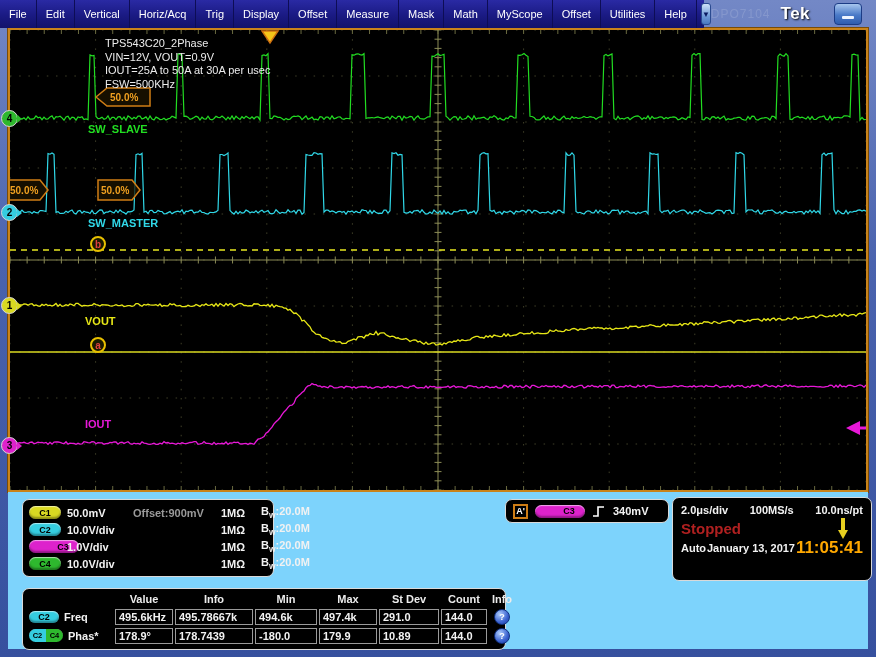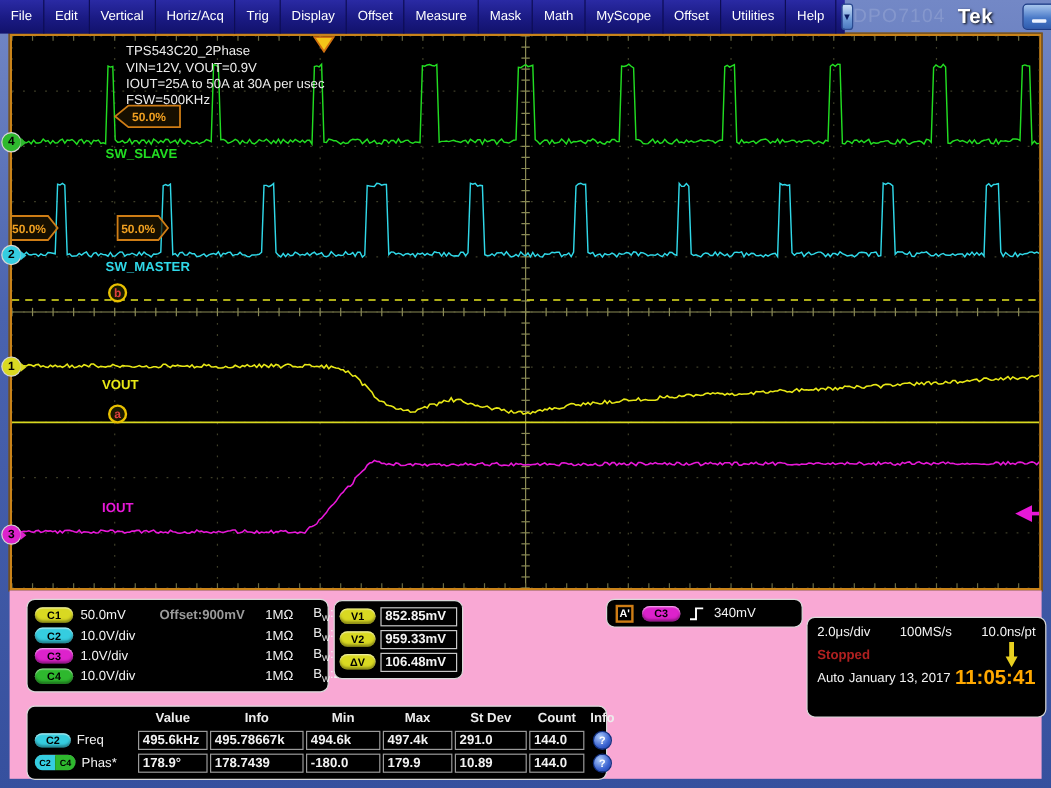--- a/index.html
+++ b/index.html
@@ -20,21 +20,21 @@
     padding:0 9px;height:100%;display:flex;align-items:center;
     border-right:1px solid #0d0d55;white-space:nowrap;cursor:default;
   }
   .dd-btn{
     width:24px;height:20px;margin-left:4px;border-radius:3px;
     background:linear-gradient(180deg,#cfe2f8,#6f9bd8 60%,#4a78c0);
     border:1px solid #2a4a90;display:flex;align-items:center;justify-content:center;
     color:#0a1a60;font-size:8px;
   }
   .title-right{margin-left:auto;display:flex;align-items:center;gap:10px;padding-right:6px;}
-  .model{color:rgba(255,255,255,0.14);font-weight:normal;font-size:16px;letter-spacing:1px;}
+  .model{color:rgba(255,255,255,0.14);font-weight:normal;font-size:12px;letter-spacing:1px;}
   .tek{font-weight:bold;font-size:17px;letter-spacing:0.5px;color:#fff;text-shadow:1px 1px 2px #000;}
   .winbtns{display:flex;gap:6px;margin-left:14px;}
   .wbtn{width:26px;height:20px;border-radius:4px;display:flex;align-items:center;justify-content:center;}
   .btn-min{background:linear-gradient(180deg,#a8c6ee,#4a7ac8 55%,#2f5cae);border:1px solid #1c3c86;}
   .btn-min span{display:block;width:12px;height:3px;background:#eef4ff;border-radius:1px;margin-top:6px;}
   
   .display-area{
     position:absolute;left:8px;top:28px;width:860px;height:464px;
     background:#000;border:2px solid #c9831a;outline:1px solid #7a4c08;
     box-sizing:border-box;
@@ -42,33 +42,33 @@
   .ov{position:absolute;white-space:nowrap;}
   .annot{left:95px;top:7px;color:#ececec;font-size:11px;line-height:13.5px;}
   .chlabel{font-weight:bold;font-size:11px;}
   .marker{
     position:absolute;width:15px;height:15px;border-radius:50%;
     border:1px solid #d6d6d6;display:flex;align-items:center;justify-content:center;
     font-size:10px;font-weight:bold;color:#000;z-index:3;
   }
   .marker .arr{position:absolute;left:15px;top:3.5px;width:0;height:0;border-top:4px solid transparent;border-bottom:4px solid transparent;}
   
-  .bottom{position:absolute;left:8px;top:492px;width:860px;height:157px;background:#f9a8d4;}
+  .bottom{position:absolute;left:8px;top:492px;width:860px;height:157px;background:#7dd3fc;}
   .panel{position:absolute;background:#000;border:1px solid #d9d9d9;border-radius:7px;box-sizing:border-box;}
   .badge{
     display:inline-flex;align-items:center;justify-content:center;
     width:32px;height:13px;border-radius:7px;font-size:9px;font-weight:bold;color:#000;
     box-shadow:inset 0 1px 1px rgba(255,255,255,.6), inset 0 -2px 2px rgba(0,0,0,.35);
     flex:none;
   }
-  .bg-c1{background:#d9d922;} .bg-c2{background:#35cde0;} .bg-c3{background:#dd22cc;} .bg-c4{background:#2eb82e;}
+  .bg-c1{background:#d9d922;} .bg-c2{background:#35cde0;} .bg-c3{background:#dd22cc;padding-left:18px;} .bg-c4{background:#2eb82e;}
   .split{display:inline-flex;width:34px;height:13px;border-radius:7px;overflow:hidden;
     box-shadow:inset 0 1px 1px rgba(255,255,255,.6), inset 0 -2px 2px rgba(0,0,0,.35);flex:none;}
   .split span{width:17px;display:flex;align-items:center;justify-content:center;font-size:7.5px;font-weight:bold;color:#000;}
-  .t-white{color:#f2f2f2;font-weight:normal;font-size:11px;}
+  .t-white{color:#f2f2f2;font-weight:bold;font-size:11px;}
   .t-gray{color:#9a9a9a;font-weight:bold;font-size:11px;}
   sub{font-size:7px;}
   .ch-row{display:grid;grid-template-columns:36px 64px 86px 38px 1fr;align-items:center;height:17px;column-gap:2px;}
   .cur-row{display:flex;align-items:center;height:19px;gap:4px;}
   .valbox{border:1px solid #c8c8c8;background:#000;color:#f2f2f2;font-weight:bold;font-size:11px;
     padding:0 3px;height:16px;display:flex;align-items:center;box-sizing:border-box;}
   .trig-a{width:15px;height:15px;border:2px solid #cf7d15;display:flex;align-items:center;justify-content:center;
     color:#fff;font-weight:bold;font-size:9px;box-sizing:border-box;flex:none;}
   .tb-row{display:flex;align-items:center;height:19px;justify-content:space-between;}
   .meas-grid{display:grid;grid-template-columns:84px 58px 78px 62px 58px 60px 46px 26px;column-gap:2px;align-items:center;}
@@ -440,52 +440,38 @@
     </div>
     <div class="ch-row">
       <span class="badge bg-c4">C4</span>
       <span class="t-white">10.0V/div</span>
       <span class="t-gray"></span>
       <span class="t-white">1MΩ</span>
       <span class="t-white"><span>B</span><sub>W</sub><span>:20.0M</span></span>
     </div>
   </div>
 
-  <div class="panel" style="left:270px;top:8px;width:108px;height:66px;padding:3px 4px">
-    <div class="cur-row">
-      <span class="badge bg-c1" style="width:30px">V1</span>
-      <span class="valbox" style="width:64px">852.85mV</span>
-    </div>
-    <div class="cur-row">
-      <span class="badge bg-c1" style="width:30px">V2</span>
-      <span class="valbox" style="width:64px">959.33mV</span>
-    </div>
-    <div class="cur-row">
-      <span class="badge bg-c1" style="width:30px">ΔV</span>
-      <span class="valbox" style="width:64px">106.48mV</span>
-    </div>
-  </div>
 
   <div class="panel" style="left:497px;top:7px;width:164px;height:24px;display:flex;align-items:center;gap:7px;padding:0 7px">
     <span class="trig-a">A'</span>
     <span class="badge bg-c3">C3</span>
     <svg width="14" height="15">
         <polyline points="1,12 6,12 6,3 12,3" fill="none" stroke="#fff" stroke-width="1.6"></polyline>
       </svg>
     <span class="t-white">340mV</span>
   </div>
 
-  <div class="panel" style="left:664px;top:22px;width:200px;height:84px;padding:2px 8px">
+  <div class="panel" style="left:664px;top:5px;width:200px;height:84px;padding:2px 8px">
     <div class="tb-row">
       <span class="t-white">2.0μs/div</span>
       <span class="t-white">100MS/s</span>
       <span class="t-white">10.0ns/pt</span>
     </div>
     <div class="tb-row">
-      <span style="color:#b02020;font-weight:bold;font-size:11px">Stopped</span>
+      <span style="color:#b02020;font-weight:bold;font-size:15px">Stopped</span>
       <svg width="12" height="22" style="margin-right:14px">
         <rect x="4" y="0" width="4" height="13" fill="#e8d020"></rect>
           <polygon points="1,12 11,12 6,21" fill="#e8d020"></polygon>
       </svg>
     </div>
     <div class="tb-row">
       <span class="t-white">Auto</span>
       <span class="t-white">January 13, 2017</span>
       <span style="color:#ffa800;font-weight:bold;font-size:17px">11:05:41</span>
     </div>

